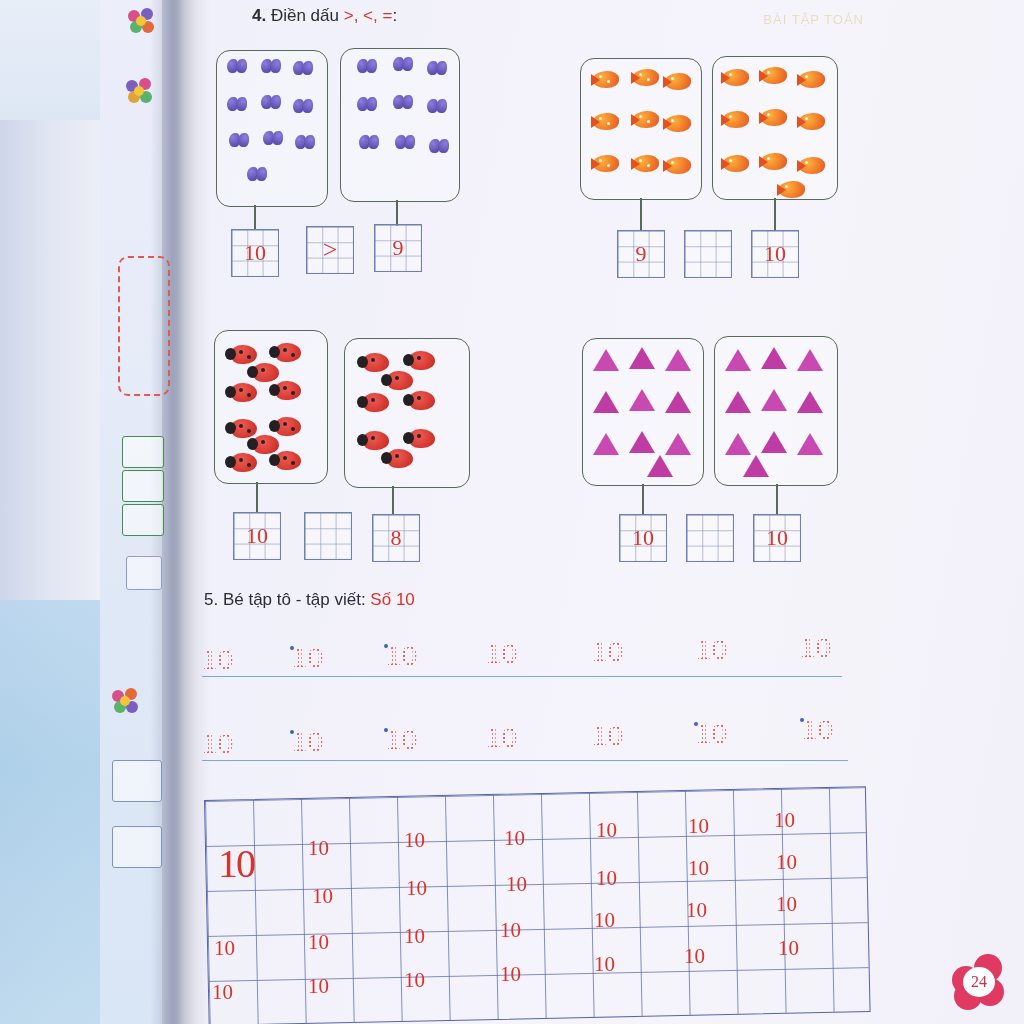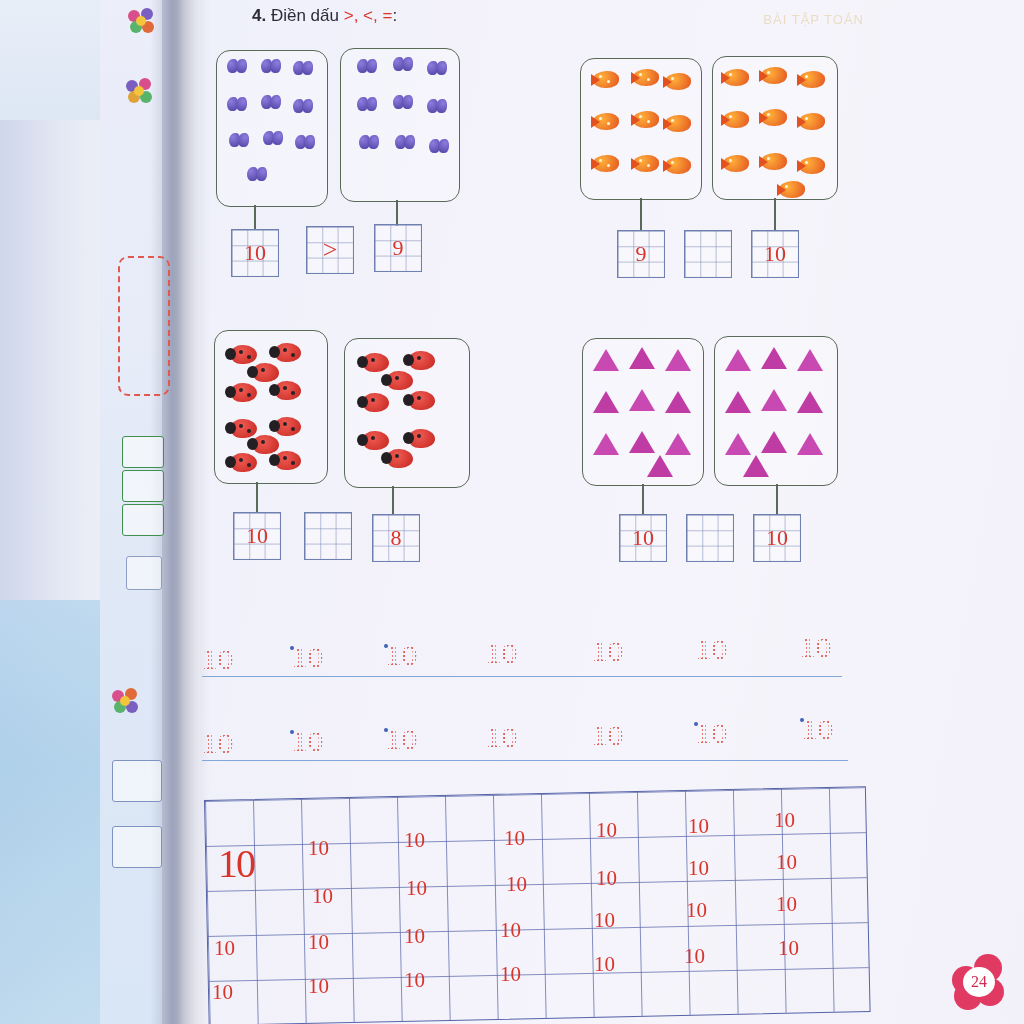--- a/index.html
+++ b/index.html
@@ -554,20 +554,25 @@
         <div class="tri alt" style="left:46px; top:94px;"></div>
         <div class="tri" style="left:82px; top:96px;"></div>
         <div class="tri alt" style="left:28px; top:118px;"></div>
       </div>
       <div class="stem" style="left:446px; top:484px; height:30px;"></div>
       <div class="stem" style="left:580px; top:484px; height:30px;"></div>
       <div class="grid-box" style="left:423px; top:514px;">10</div>
       <div class="grid-box" style="left:490px; top:514px;"></div>
       <div class="grid-box" style="left:557px; top:514px;">10</div>
 
+      <div class="q-title" style="left:8px; top:590px;">
+        <span>5.</span>
+        <span>Bé tập tô - tập viết:</span>
+        <span class="red">Số 10</span>
+      </div>
 
       <div class="rule" style="left:6px; top:676px; width:640px;"></div>
       <div class="trace dot" style="left:6px;   top:642px;">10</div>
       <div class="trace dot" style="left:96px;  top:640px;">10</div>
       <div class="trace dot" style="left:190px; top:638px;">10</div>
       <div class="trace dot" style="left:290px; top:636px;">10</div>
       <div class="trace dot" style="left:396px; top:634px;">10</div>
       <div class="trace dot" style="left:500px; top:632px;">10</div>
       <div class="trace dot" style="left:604px; top:630px;">10</div>
       <div class="bluedot" style="left:94px; top:646px;"></div>

